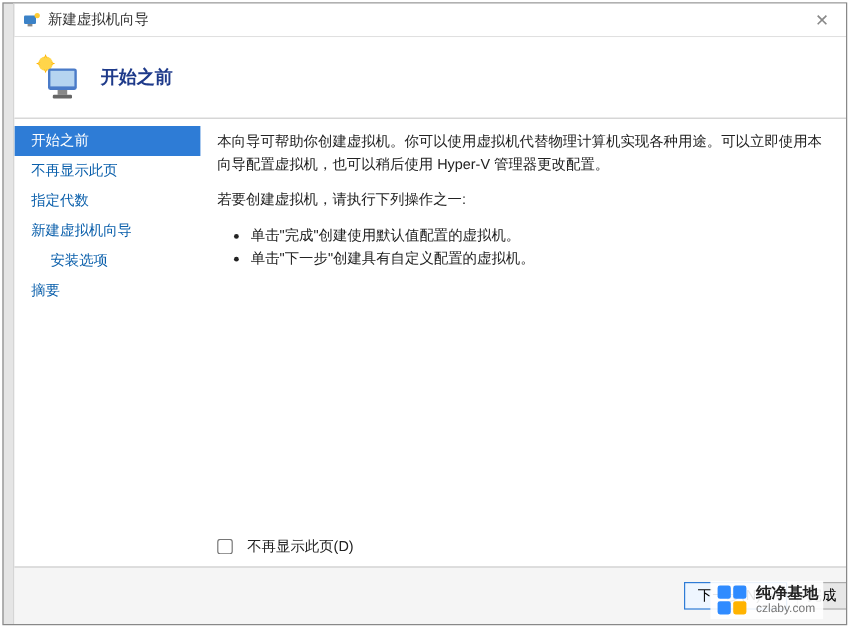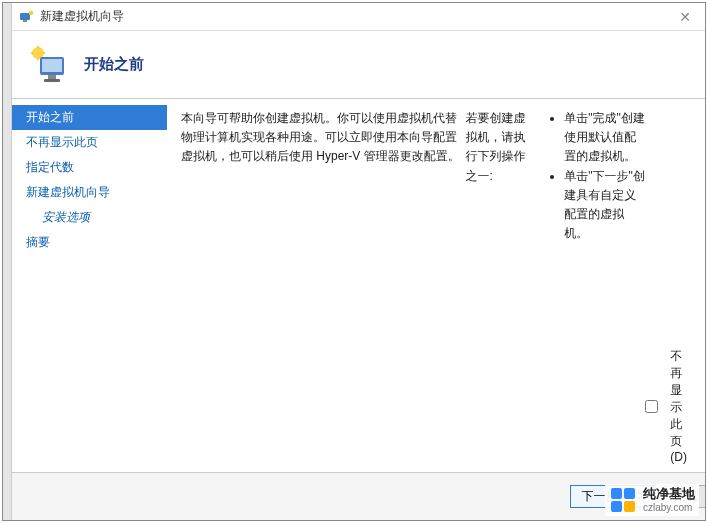--- a/index.html
+++ b/index.html
@@ -92,28 +92,28 @@
       color: #0a5fab;
       cursor: pointer;
       white-space: nowrap;
     }
     .sidebar-item.active {
       background: #2e7cd6;
       color: #fff;
     }
     .sidebar-item.sub {
       padding-left: 30px;
-      font-style: italic;
     }
     .content {
       flex: 1;
       padding: 10px 18px 0 14px;
       font-size: 12px;
       color: #222;
       display: flex;
+      flex-direction: column;
       overflow: hidden;
       justify-content: flex-end;
     }
     .para {
       line-height: 1.6;
       margin-bottom: 10px;
     }
     .bullets {
       padding-left: 28px;
       line-height: 1.6;
@@ -158,21 +158,21 @@
     .btn:disabled {
       color: #999;
       cursor: default;
     }
     .btn.cut {
       min-width: 40px;
       border-right: none;
     }
     .watermark {
       position: absolute;
-      right: 6px;
+      right: 19px;
       bottom: 4px;
       display: flex;
       align-items: center;
       gap: 6px;
       background: rgba(255,255,255,0.9);
       padding: 2px 4px;
     }
     .wm-logo {
       width: 28px;
       height: 28px;

